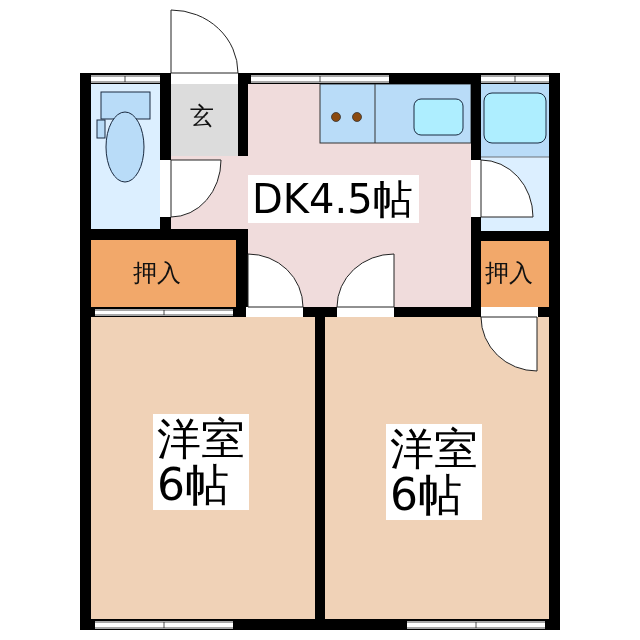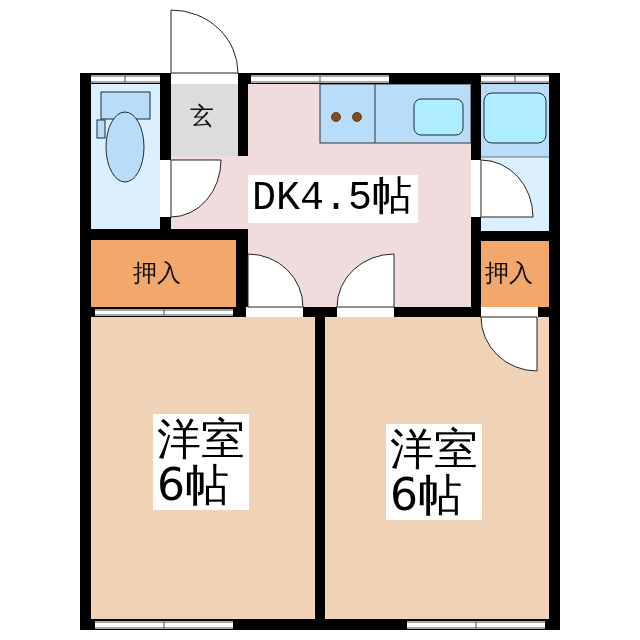--- a/index.html
+++ b/index.html
@@ -110,21 +110,21 @@
     <rect x="337" y="307" width="57" height="10" fill="#fff"></rect>
     <path d="M394 307 L394 254 A57 53 0 0 0 337 307 Z" fill="#fff" stroke="#222" stroke-width="1"></path>
   </g>
   <g>
     <rect x="481" y="307" width="57" height="10" fill="#fff"></rect>
     <path d="M481 317 L537 317 L537 371 A56 54 0 0 1 481 317 Z" fill="#fff" stroke="#222" stroke-width="1"></path>
   </g>
 </svg>
 
 <div class="plain" style="left:190px;top:104px;font-size:24px;">玄</div>
-<div class="lbl" style="left:248px;top:175px;font-size:40px;padding:4px 6px 4px 4px;font-family:Liberation Mono, monospace;">DK4.5帖</div>
+<div class="lbl" style="left:248px;top:175px;font-size:40px;padding:4px 6px 4px 4px;">DK4.5帖</div>
 <div class="plain" style="left:133px;top:261px;font-size:24px;">押入</div>
 <div class="plain" style="left:485px;top:261px;font-size:24px;">押入</div>
 
 <div class="lbl" style="left:153px;top:414px;padding:3px 4px;">
   <div style="font-size:44px;">洋室</div>
   <div style="font-size:44px;margin-top:2px;">6帖</div>
 </div>
 <div class="lbl" style="left:386px;top:424px;padding:3px 4px;">
   <div style="font-size:44px;">洋室</div>
   <div style="font-size:44px;margin-top:2px;">6帖</div>

